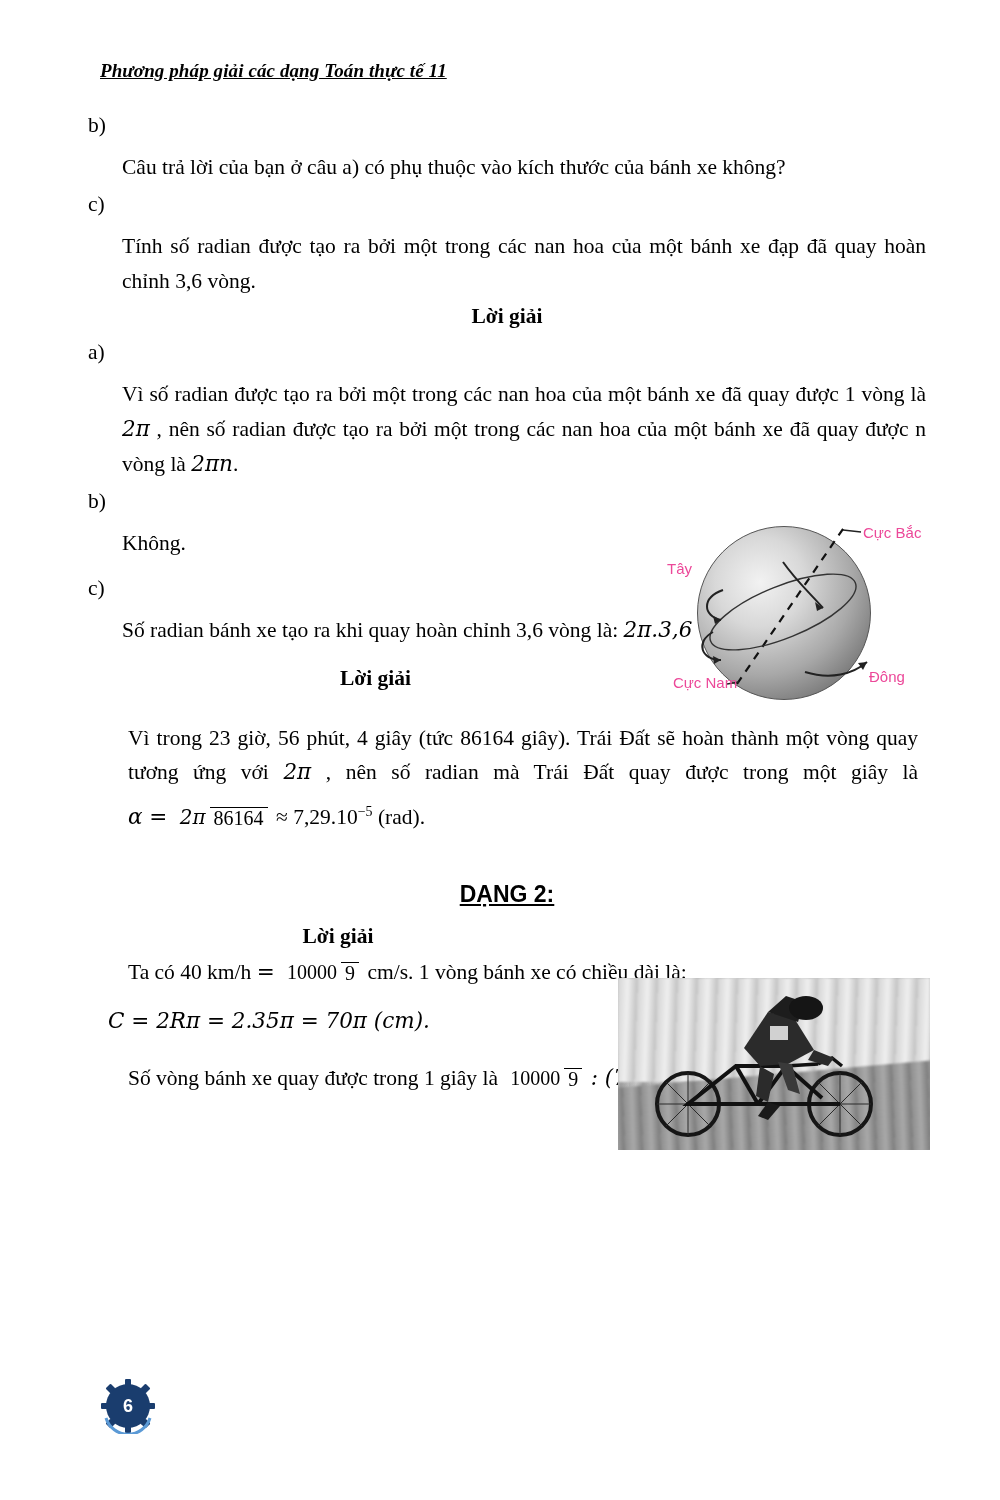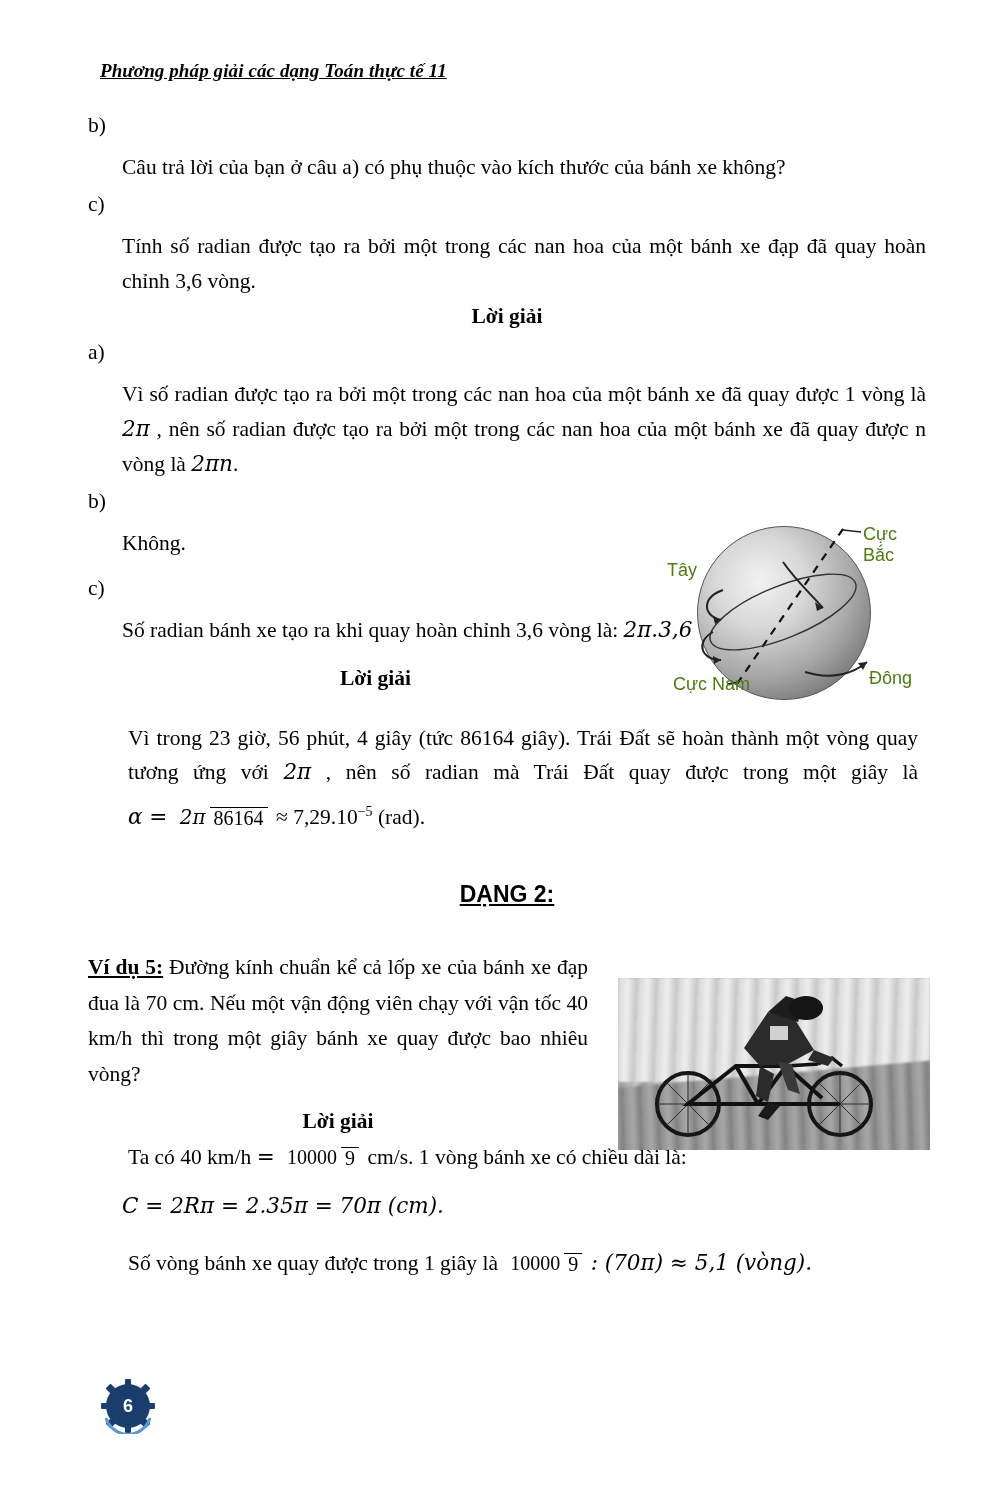--- a/index.html
+++ b/index.html
@@ -122,22 +122,22 @@
     top: 14px;
     width: 172px;
     height: 172px;
     border-radius: 50%;
     background: radial-gradient(circle at 36% 32%, #f2f2f2 0%, #d8d8d8 28%, #a8a8a8 58%, #6f6f6f 85%, #4a4a4a 100%);
     border: 1px solid #555;
   }
   .earth-label {
     position: absolute;
     font-family: "Liberation Sans", sans-serif;
-    font-size: 18px;
-    color: #4d7c0f;
+    font-size: 15px;
+    color: #ec4899;
   }
   .earth-fig svg { position: absolute; left: 0; top: 0; }
 
   
   .cyclist {
     position: absolute;
     left: 618px;
     top: 978px;
     width: 312px;
     height: 172px;
@@ -253,38 +253,34 @@
         </span>
         <span>≈ 7,29.10</span><sup>−5</sup>
         <span>(rad).</span>
       </span>
     </div>
 
     <div class="dang-title" style="margin-top:46px;">
       <span class="u">DẠNG 2:</span>
     </div>
 
-    <div class="ex-block" style="margin-top:42px; width:500px; text-align:justify;">
-      <span class="ex-label">Ví dụ 5:</span>
-      <span>Đường kính chuẩn kể cả lốp xe của bánh xe đạp đua là 70 cm. Nếu một vận động viên chạy với vận tốc 40 km/h thì trong một giây bánh xe quay được bao nhiêu vòng?</span>
-    </div>
 
     <div class="center" style="margin-top:16px; width:500px;">Lời giải</div>
 
     <div class="para" style="margin-top:3px; margin-left:40px; width:790px;">
       <span>Ta có 40 km/h</span>
       <span class="sym">=</span>
       <span class="frac">
         <span class="num">10000</span>
         <span class="den">9</span>
       </span>
       <span>cm/s. 1 vòng bánh xe có chiều dài là:</span>
     </div>
 
-    <div class="para sym" style="margin-top:14px; margin-left:34px;">C = 2Rπ = 2.35π = 70π (cm).</div>
+    <div class="para sym" style="margin-top:14px; margin-left:20px;">C = 2Rπ = 2.35π = 70π (cm).</div>
 
     <div class="para" style="margin-top:22px; margin-left:40px; width:790px;">
       <span>Số vòng bánh xe quay được trong 1 giây là</span>
       <span class="frac">
         <span class="num">10000</span>
         <span class="den">9</span>
       </span>
       <span class="sym">: (70π) ≈ 5,1 (vòng).</span>
     </div>
 

